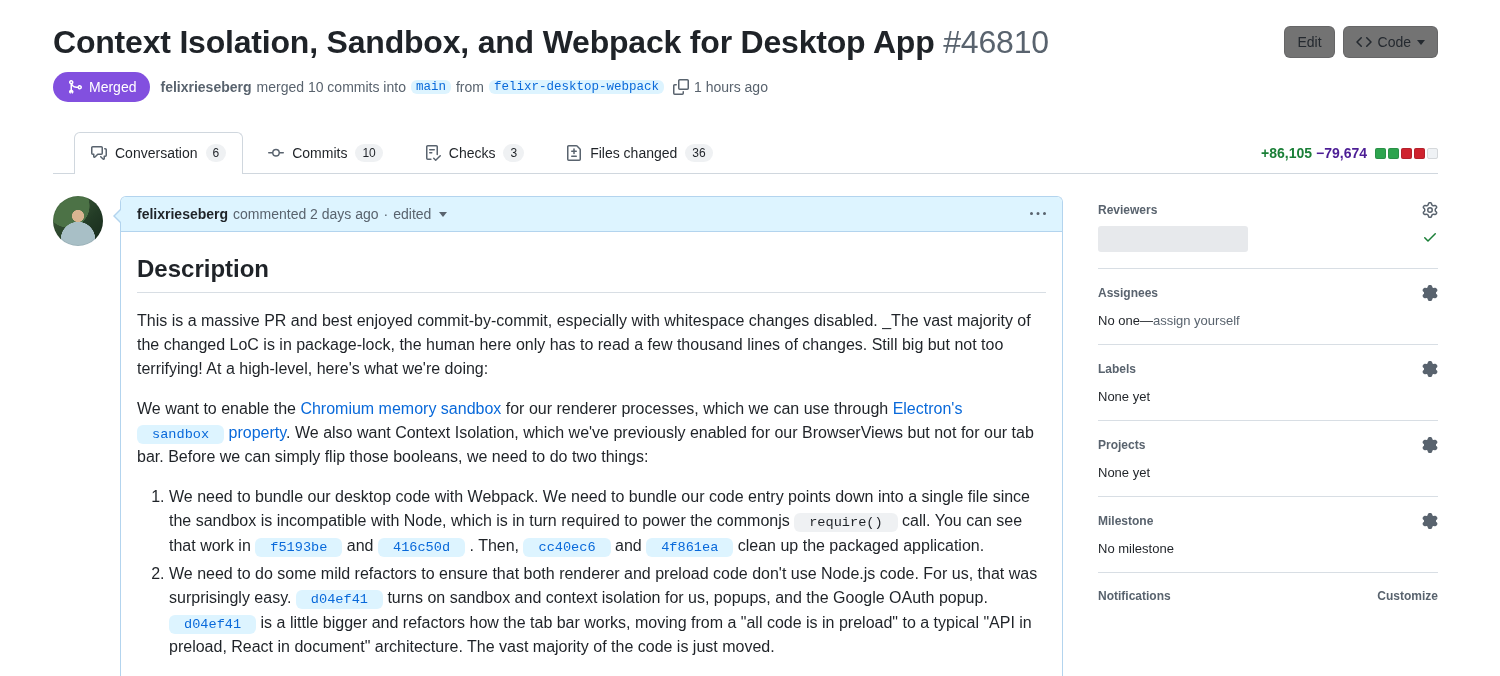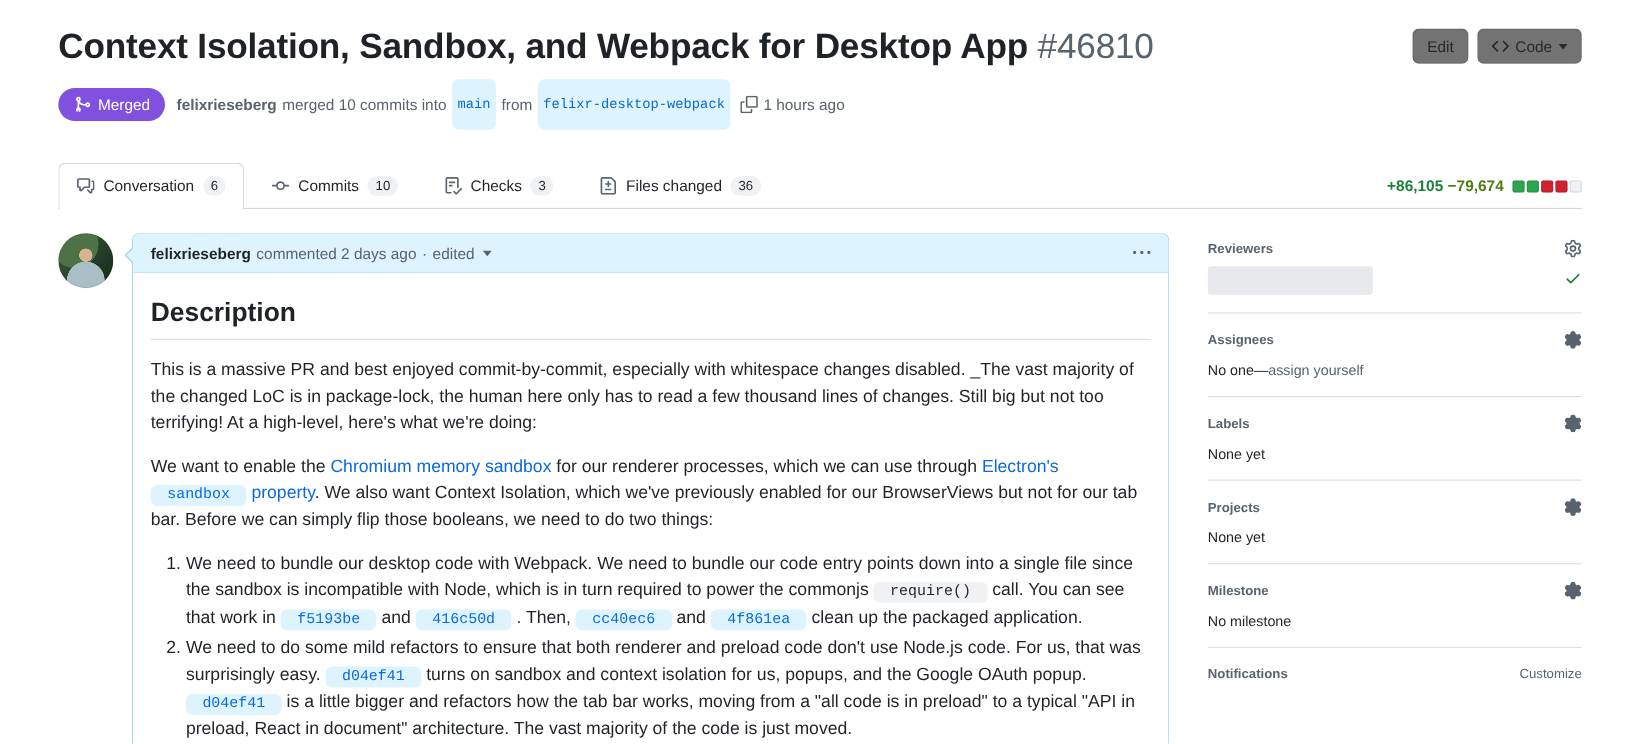--- a/index.html
+++ b/index.html
@@ -31,46 +31,46 @@
     display:inline-flex; align-items:center; gap:6px;
     background:#8250df; color:#fff; border-radius:2em;
     padding:5px 14px; font-size:14px; font-weight:500; line-height:20px;
   }
   .state-badge svg { fill:#fff; }
   .meta-text { color:#59636e; font-size:14px; display:flex; align-items:center; gap:5px; flex-wrap:wrap; }
   .meta-text .author { font-weight:700; color:#59636e; }
   .branch-label {
     font-family:"Liberation Mono","DejaVu Sans Mono",monospace;
     font-size:12.5px; background:#ddf4ff; color:#0969da;
-    border-radius:6px; padding:16px 5px; text-decoration:none;
+    border-radius:6px; padding:0 5px; text-decoration:none;
   }
   .copy-icon { margin-left:4px; display:inline-flex; }
   .copy-icon svg { fill:#59636e; }
 
   
   .tabnav { margin-top:30px; display:flex; align-items:flex-end; border-bottom:1px solid #d0d7de; padding:0; position:relative; }
   .tab {
     display:inline-flex; align-items:center; gap:8px;
     padding:9px 16px; font-size:14px; line-height:22px; color:#1f2328;
     cursor:pointer; border:1px solid transparent; border-bottom:0;
-    margin-bottom:0; background:transparent; border-radius:6px 6px 0 0;
+    margin-bottom:0; background:transparent; border-radius:6px 6px 0 0;margin-left:21px;
   }
   .tab svg { fill:#59636e; }
   .tab.selected {
     background:#fff; border-color:#d0d7de; position:relative;
     margin-bottom:-1px; padding-bottom:10px;
   }
   .tab + .tab { margin-left:8px; }
   .counter {
     background:rgba(175,184,193,0.2); border-radius:2em;
     font-size:12px; line-height:18px; padding:0 7px; color:#1f2328; font-weight:400;
   }
   .diffstat { margin-left:auto; display:flex; align-items:center; gap:2px; font-size:14px; font-weight:600; padding-bottom:12px; }
   .additions { color:#1a7f37; margin-right:2px; }
-  .deletions { color:#4d7c0f; margin-right:6px; }
+  .deletions { color:#4c1d95; margin-right:6px; }
   .diff-block { width:11px; height:11px; border-radius:2px; display:inline-block; }
   .diff-block.add { background:#2da44e; outline:1px solid rgba(27,31,36,0.15); outline-offset:-1px; }
   .diff-block.del { background:#cf222e; outline:1px solid rgba(27,31,36,0.15); outline-offset:-1px; }
   .diff-block.neutral { background:#eff2f5; outline:1px solid rgba(27,31,36,0.12); outline-offset:-1px; }
 
   
   .main-row { display:flex; margin-top:22px; gap:35px; align-items:flex-start; }
   .content-col { flex:1; min-width:0; }
   .sidebar { width:340px; flex:none; padding-top:6px; }
 
@@ -119,21 +119,21 @@
   .side-section { padding-bottom:16px; border-bottom:1px solid #d8dee4; margin-bottom:16px; }
   .side-section:last-child { border-bottom:0; }
   .side-head { display:flex; align-items:center; justify-content:space-between; font-size:12px; font-weight:600; color:#59636e; }
   .side-head .gear { display:inline-flex; cursor:pointer; }
   .side-head .gear svg { fill:#59636e; }
   .side-value { font-size:13px; color:#1f2328; margin-top:12px; }
   .side-value .muted-link { color:#59636e; cursor:pointer; }
   .reviewer-row { display:flex; align-items:center; justify-content:space-between; margin-top:8px; }
   .redacted { width:150px; height:26px; background:#e7e9ec; border-radius:3px; }
   .check-icon svg { fill:#1a7f37; }
-  .customize-link { font-size:12px; font-weight:400; color:#59636e; cursor:pointer; }
+  .customize-link { font-size:12px; font-weight:700; color:#59636e; cursor:pointer; }
 </style>
 </head>
 <body>
 
 <div class="page">
 
   <div class="title-row">
     <h1 class="pr-title"><span>Context Isolation, Sandbox, and Webpack for Desktop App</span> <span class="pr-number">#46810</span></h1>
     <div class="header-actions">
       <button class="btn">

